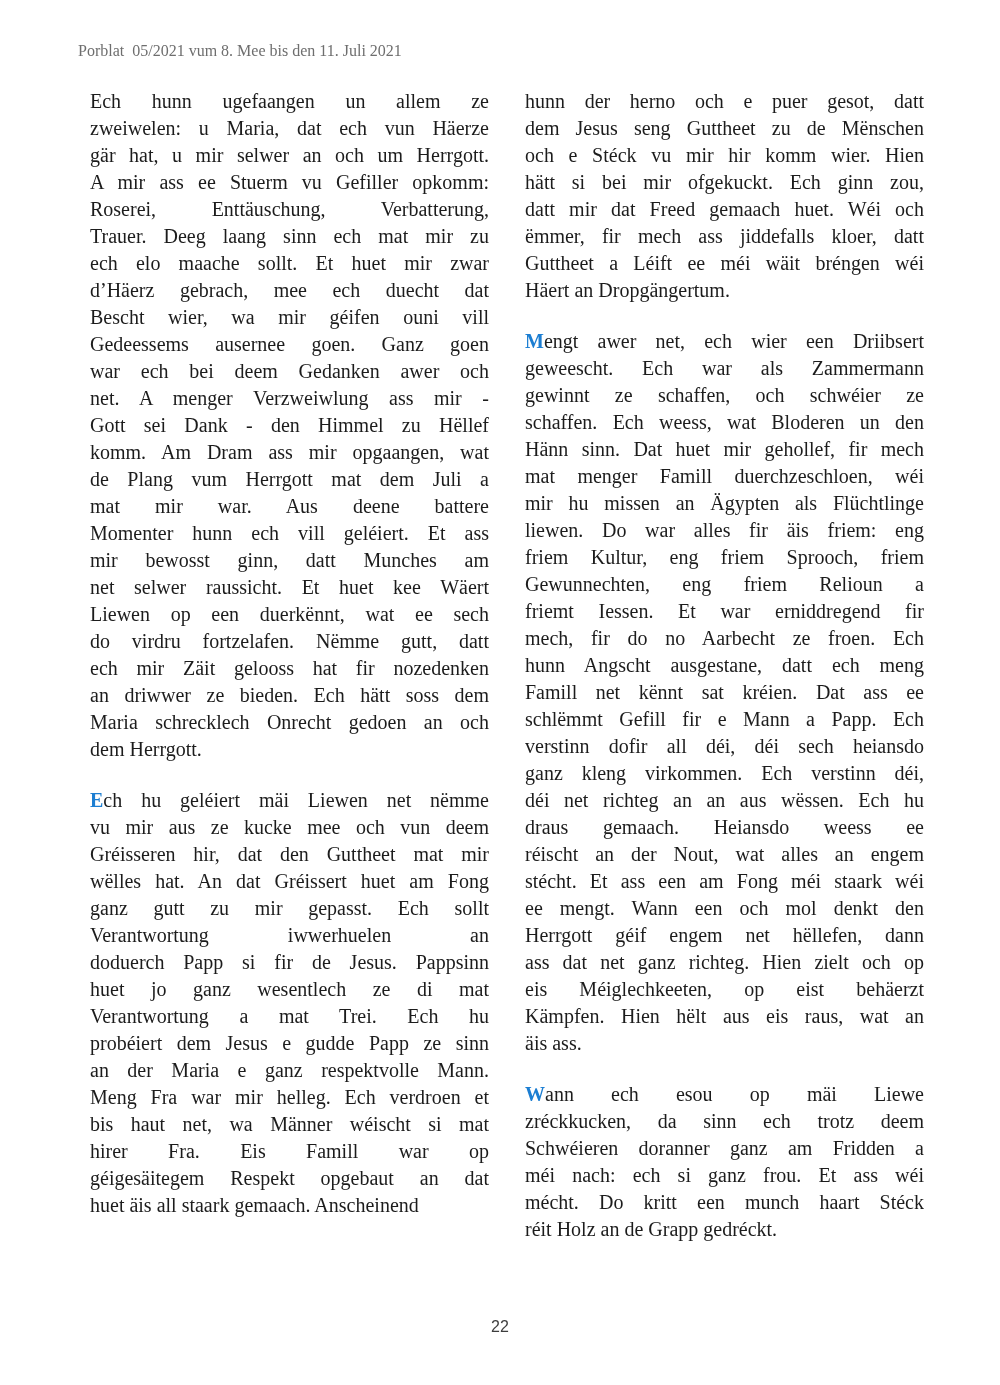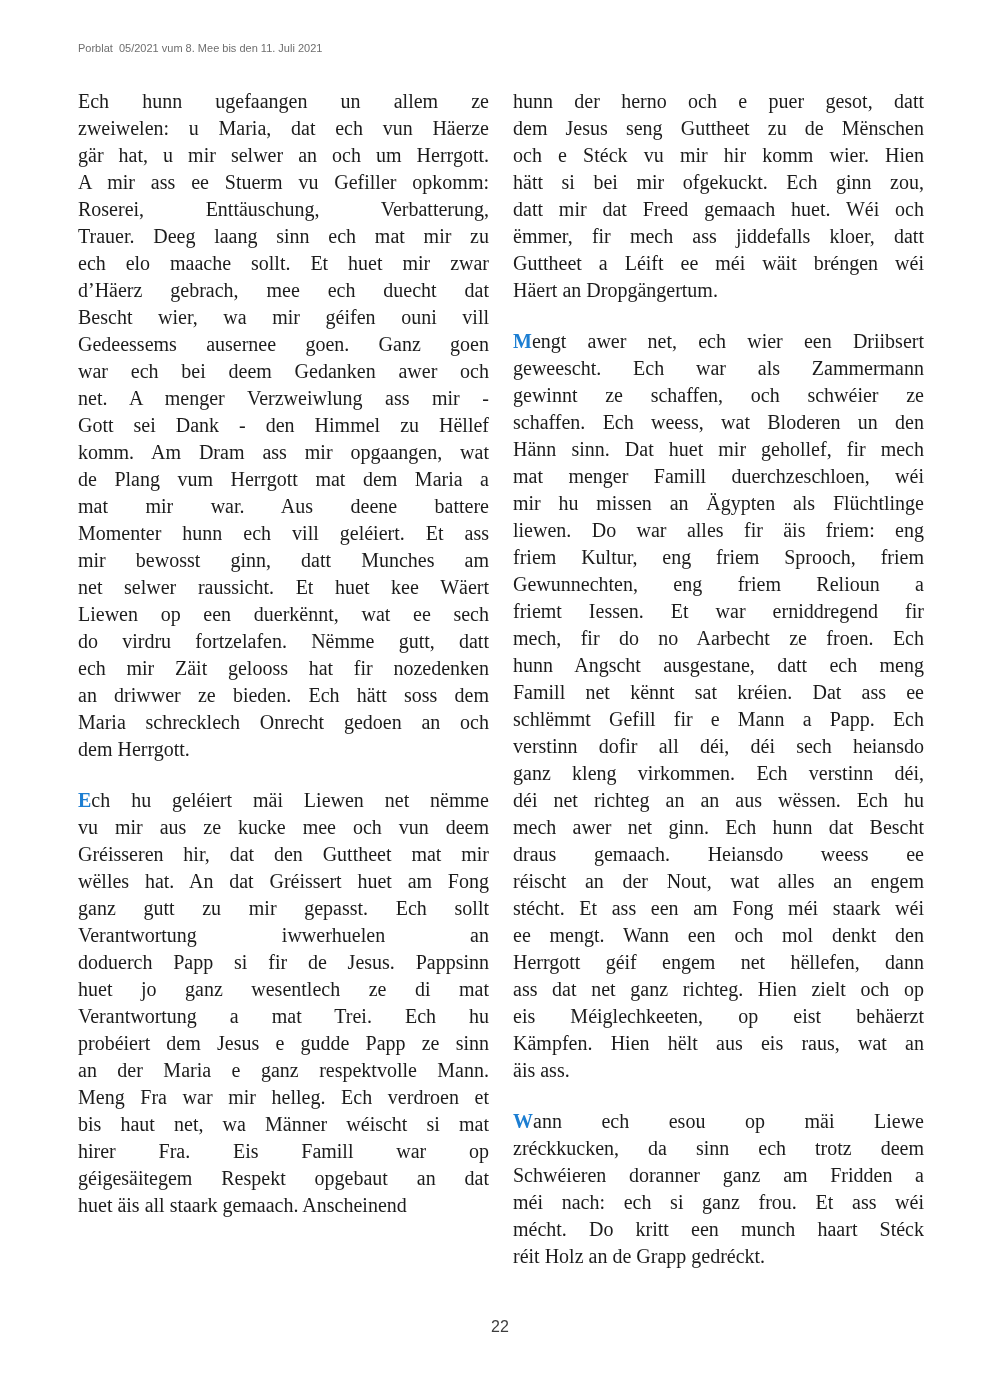--- a/index.html
+++ b/index.html
@@ -8,36 +8,36 @@
     width: 1000px;
     height: 1385px;
     background: var(--bg, #ffffff);
     overflow: hidden;
     font-family: "Liberation Serif", "DejaVu Serif", serif;
   }
   .header {
     position: absolute;
     left: 78px;
     top: 42px;
-    font-family: Liberation Sans, sans-serif;
-    font-size: 11px;
+    font-family: Liberation Serif, serif;
+    font-size: 16px;
     color: var(--header-color, #6e6e6e);
     white-space: pre;
   }
   .content {
     position: absolute;
     left: 78px;
     top: 88px;
     width: 846px;
     display: flex;
     gap: 24px;
   }
   .column { width: 411px; }
   .para {
-    margin: 0 0 24px 0;
+    margin: 0 0 24px 12px;
     font-size: 20px;
     line-height: 27px;
     color: var(--text-color, #1c1c1c);
   }
   .para:last-child { margin-bottom: 0; }
   .line {
     display: block;
     text-align: justify;
     text-align-last: justify;
   }
@@ -73,21 +73,21 @@
           <span class="line">Roserei, Enttäuschung, Verbatterung,</span>
           <span class="line">Trauer. Deeg laang sinn ech mat mir zu</span>
           <span class="line">ech elo maache sollt. Et huet mir zwar</span>
           <span class="line">d’Häerz gebrach, mee ech duecht dat</span>
           <span class="line">Bescht wier, wa mir géifen ouni vill</span>
           <span class="line">Gedeessems ausernee goen. Ganz goen</span>
           <span class="line">war ech bei deem Gedanken awer och</span>
           <span class="line">net. A menger Verzweiwlung ass mir -</span>
           <span class="line">Gott sei Dank - den Himmel zu Hëllef</span>
           <span class="line">komm. Am Dram ass mir opgaangen, wat</span>
-          <span class="line">de Plang vum Herrgott mat dem Maria a</span>
+          <span class="line">de Plang vum Herrgott mat dem Juli a</span>
           <span class="line">mat mir war. Aus deene battere</span>
           <span class="line">Momenter hunn ech vill geléiert. Et ass</span>
           <span class="line">mir bewosst ginn, datt Munches am</span>
           <span class="line">net selwer raussicht. Et huet kee Wäert</span>
           <span class="line">Liewen op een duerkënnt, wat ee sech</span>
           <span class="line">do virdru fortzelafen. Nëmme gutt, datt</span>
           <span class="line">ech mir Zäit gelooss hat fir nozedenken</span>
           <span class="line">an driwwer ze bieden. Ech hätt soss dem</span>
           <span class="line">Maria schrecklech Onrecht gedoen an och</span>
           <span class="line last">dem Herrgott.</span>
@@ -134,21 +134,20 @@
           <span class="line">friem Kultur, eng friem Sprooch, friem</span>
           <span class="line">Gewunnechten, eng friem Relioun a</span>
           <span class="line">friemt Iessen. Et war erniddregend fir</span>
           <span class="line">mech, fir do no Aarbecht ze froen. Ech</span>
           <span class="line">hunn Angscht ausgestane, datt ech meng</span>
           <span class="line">Famill net kënnt sat kréien. Dat ass ee</span>
           <span class="line">schlëmmt Gefill fir e Mann a Papp. Ech</span>
           <span class="line">verstinn dofir all déi, déi sech heiansdo</span>
           <span class="line">ganz kleng virkommen. Ech verstinn déi,</span>
           <span class="line">déi net richteg an an aus wëssen. Ech hu</span>
-          <span class="line">mech awer net ginn. Ech hunn dat Bescht</span>
           <span class="line">draus gemaach. Heiansdo weess ee</span>
           <span class="line">réischt an der Nout, wat alles an engem</span>
           <span class="line">stécht. Et ass een am Fong méi staark wéi</span>
           <span class="line">ee mengt. Wann een och mol denkt den</span>
           <span class="line">Herrgott géif engem net hëllefen, dann</span>
           <span class="line">ass dat net ganz richteg. Hien zielt och op</span>
           <span class="line">eis Méiglechkeeten, op eist behäerzt</span>
           <span class="line">Kämpfen. Hien hëlt aus eis raus, wat an</span>
           <span class="line last">äis ass.</span>
         </p>

